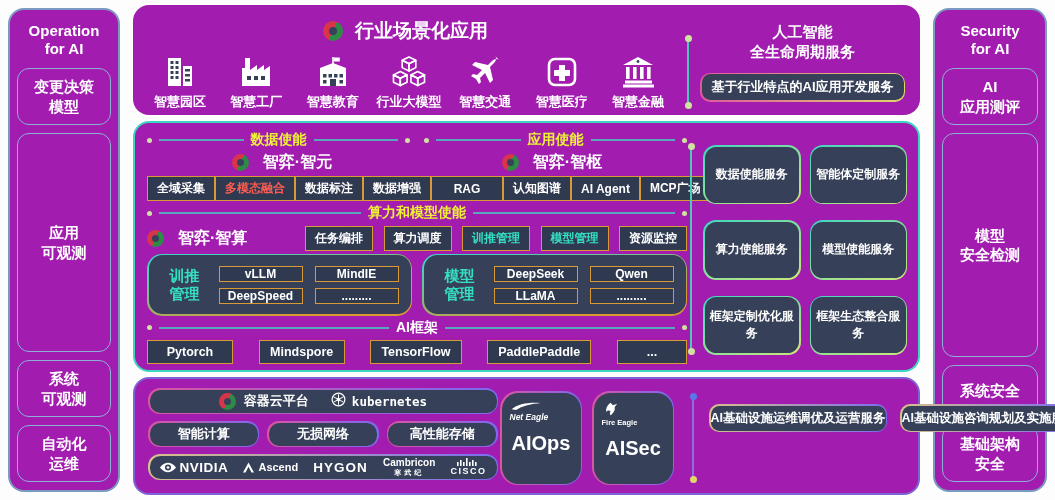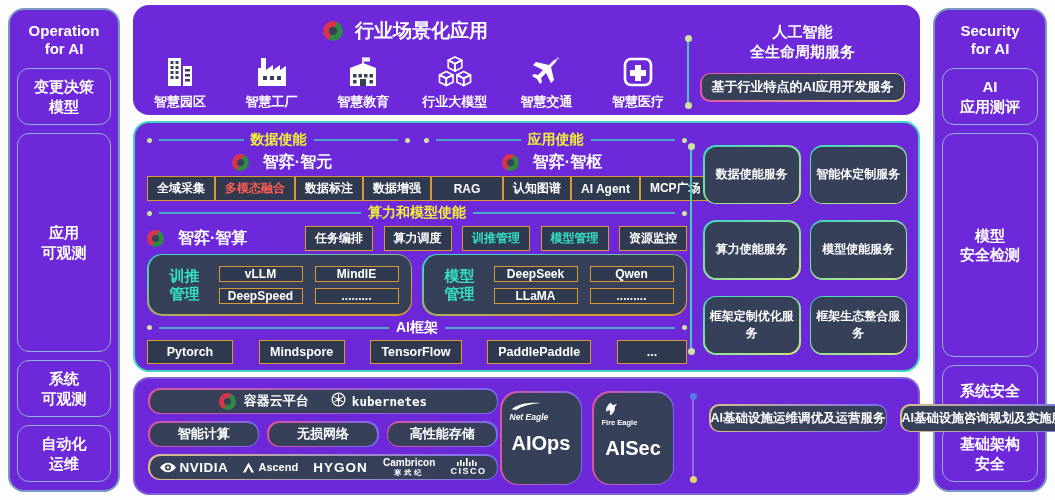--- a/index.html
+++ b/index.html
@@ -1,18 +1,18 @@
 <!DOCTYPE html>
 <html><head>
 <meta charset="utf-8">
 <style>
   * { box-sizing: border-box; margin: 0; padding: 0; }
   html,body { width:1055px; height:500px; background:#fdfdfd; font-family:"Liberation Sans",sans-serif; overflow:hidden; }
   .stage { position:relative; width:1055px; height:500px; }
-  .panel { position:absolute; background:#6d28d9; border-radius:16px; }
+  .panel { position:absolute; background:#a21caf; border-radius:16px; }
 
   
   .sidebar { border:2px solid #7c99c2; padding:8px 7px; display:flex; flex-direction:column; gap:8px; color:#fff; }
   .sb-title { text-align:center; font-weight:800; font-size:15px; line-height:1.2; white-space:pre-line; padding:4px 0 2px; }
   .sb-item { border:1.5px solid #8fb0d6; border-radius:12px; display:flex; align-items:center; justify-content:center;
              text-align:center; font-weight:800; font-size:15px; line-height:1.3; white-space:pre-line; padding:8px 2px; }
   .sb-item.big { flex:1; }
   .sb-item.small { min-height:52px; }
 
   
@@ -219,20 +219,37 @@
       </div>
       <div class="app">
         <span class="ic">
           <svg width="34" height="32" viewBox="0 0 34 32">
               <rect x="4" y="3" width="26" height="26" rx="6" fill="none" stroke="#fff" stroke-width="2.6"></rect>
               <path d="M14 9h6v5h5v6h-5v5h-6v-5H9v-6h5z" fill="#fff"></path>
             </svg>
         </span>
         <span class="lb">智慧医疗</span>
       </div>
+      <div class="app">
+        <span class="ic">
+          <svg width="34" height="32" viewBox="0 0 34 32">
+              <path d="M17 1L32 9H2z" fill="#fff"></path>
+              <circle cx="17" cy="5.5" r="1.4" fill="#364159"></circle>
+              <g fill="#fff">
+                <rect x="5" y="11" width="3.6" height="12"></rect>
+                <rect x="12" y="11" width="3.6" height="12"></rect>
+                <rect x="19" y="11" width="3.6" height="12"></rect>
+                <rect x="26" y="11" width="3.6" height="12"></rect>
+                <rect x="4" y="24.5" width="27" height="3"></rect>
+                <rect x="2" y="28.5" width="31" height="3"></rect>
+              </g>
+            </svg>
+        </span>
+        <span class="lb">智慧金融</span>
+      </div>
     </div>
     <div class="vdiv top-vdiv"></div>
     <div class="top-right">
       <div class="lc-title">人工智能
 全生命周期服务</div>
       <div class="gb gb-py" style="height:29px;">
         <div class="in">
             <span class="pill-txt">基于行业特点的AI应用开发服务</span>
           </div>
       </div>

